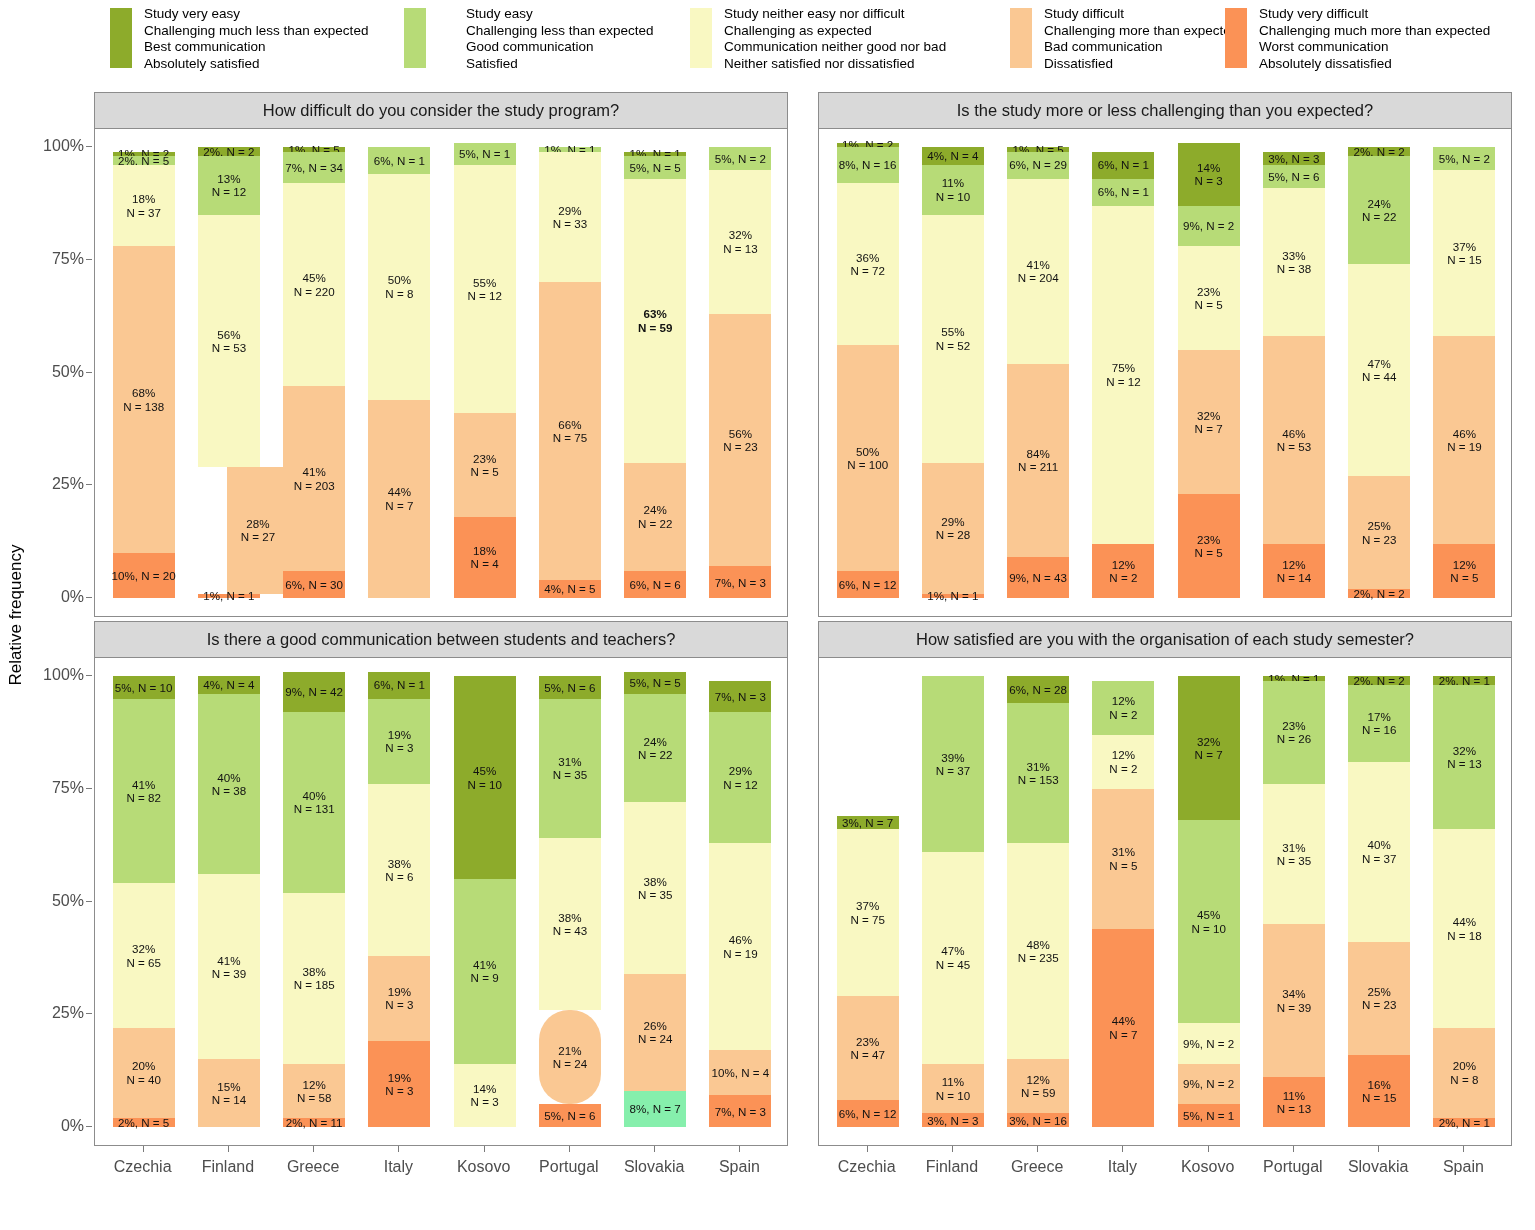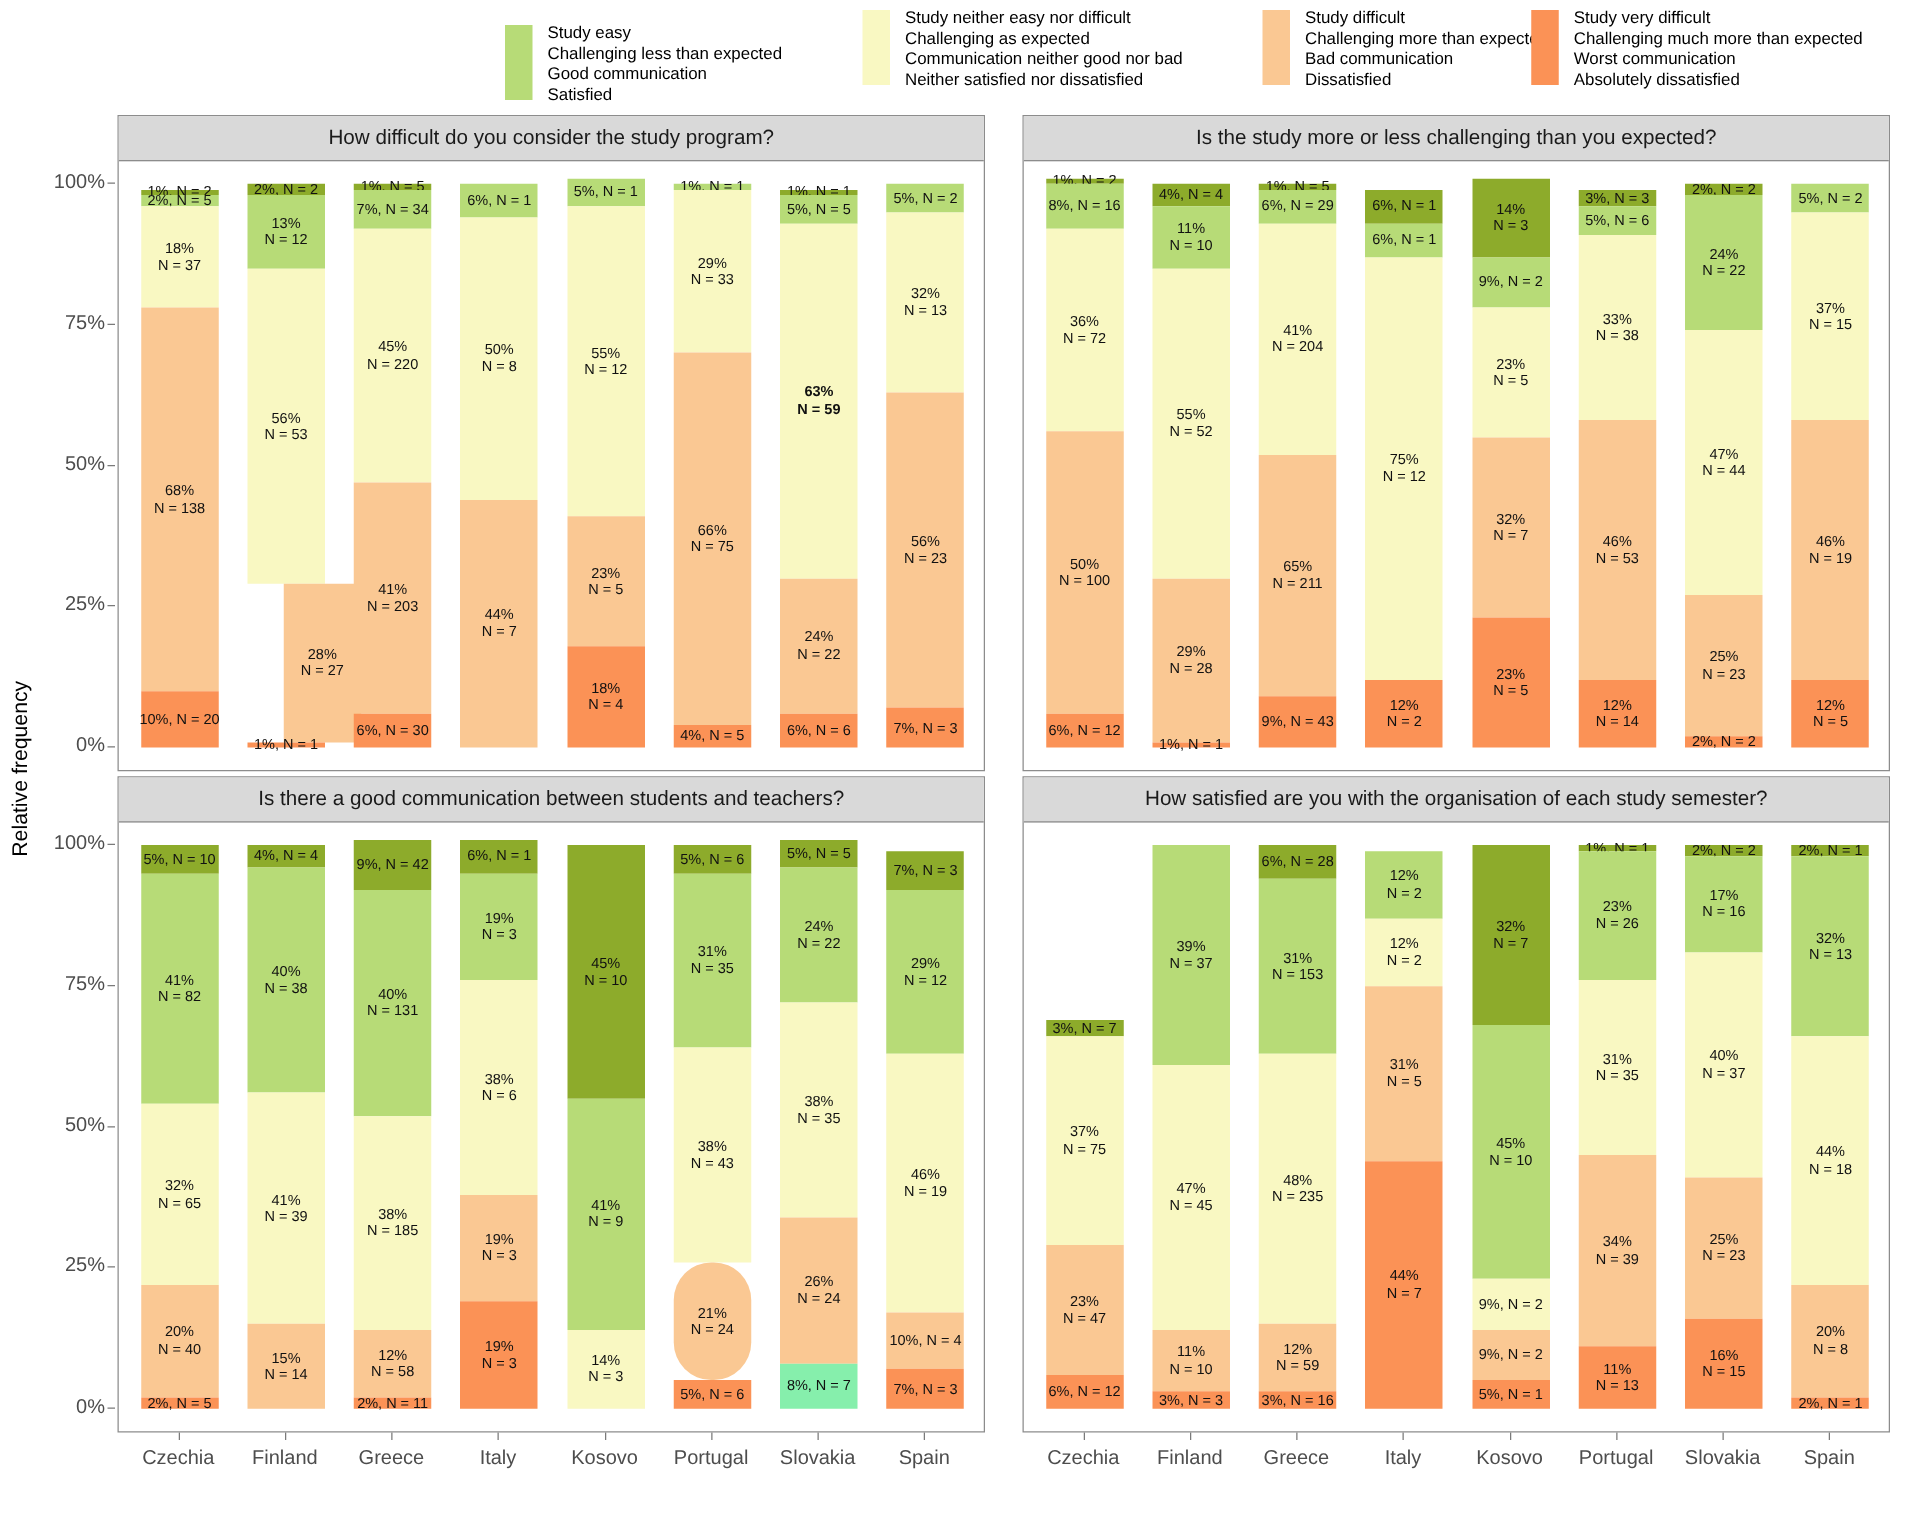--- a/index.html
+++ b/index.html
@@ -87,21 +87,30 @@
     font-size:16px;color:#4d4d4d;
   }
   .xtick{
     position:absolute;top:0;width:1px;height:6px;background:#7a7a7a;
   }
 </style>
 </head>
 <body>
 
 <div id="legend">
-    <div class="legend-col" style="position: absolute; left: 404px; top: 12px;">
+    <div class="legend-col" style="position: absolute; left: 110px; top: 0px;">
+      <div class="legend-swatch" style="background: rgb(141, 171, 43);"></div>
+      <div class="legend-text">
+        <div>Study very easy</div>
+        <div>Challenging much less than expected</div>
+        <div>Best communication</div>
+        <div>Absolutely satisfied</div>
+      </div>
+    </div>
+    <div class="legend-col" style="position: absolute; left: 404px; top: 0px; gap: 28px;">
       <div class="legend-swatch" style="background: rgb(183, 219, 119);"></div>
       <div class="legend-text">
         <div>Study easy</div>
         <div>Challenging less than expected</div>
         <div>Good communication</div>
         <div>Satisfied</div>
       </div>
     </div>
     <div class="legend-col" style="position: absolute; left: 690px; top: 0px;">
       <div class="legend-swatch" style="background: rgb(249, 248, 194);"></div>
@@ -438,21 +447,21 @@
               </div>
             </div>
             <div class="seg" style="height: 184.91px; background: rgb(249, 248, 194);">
               <div class="seglab">
                 <div>41%</div>
                 <div>N = 204</div>
               </div>
             </div>
             <div class="seg" style="height: 193.93px; background: rgb(250, 200, 147);">
               <div class="seglab">
-                <div>65%</div>
+                <div>84%</div>
                 <div>N = 211</div>
               </div>
             </div>
             <div class="seg" style="height: 40.59px; background: rgb(251, 146, 86);">
               <div class="seglab">
                 <div>9%, N = 43</div>
               </div>
             </div>
           </div>
           <div class="barcol" style="left: 273.375px;">

